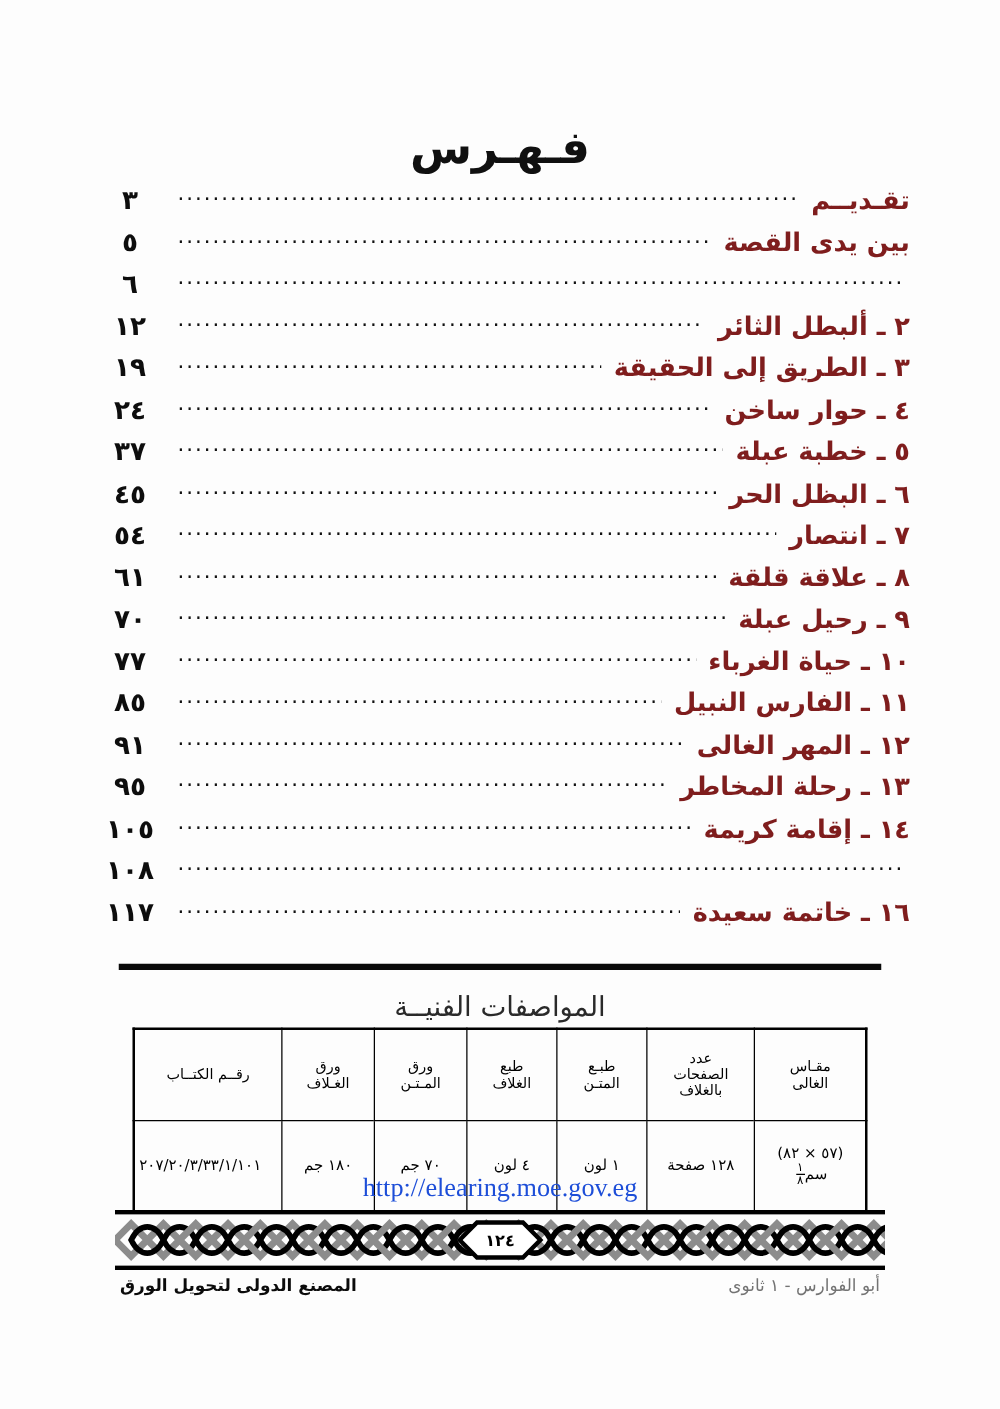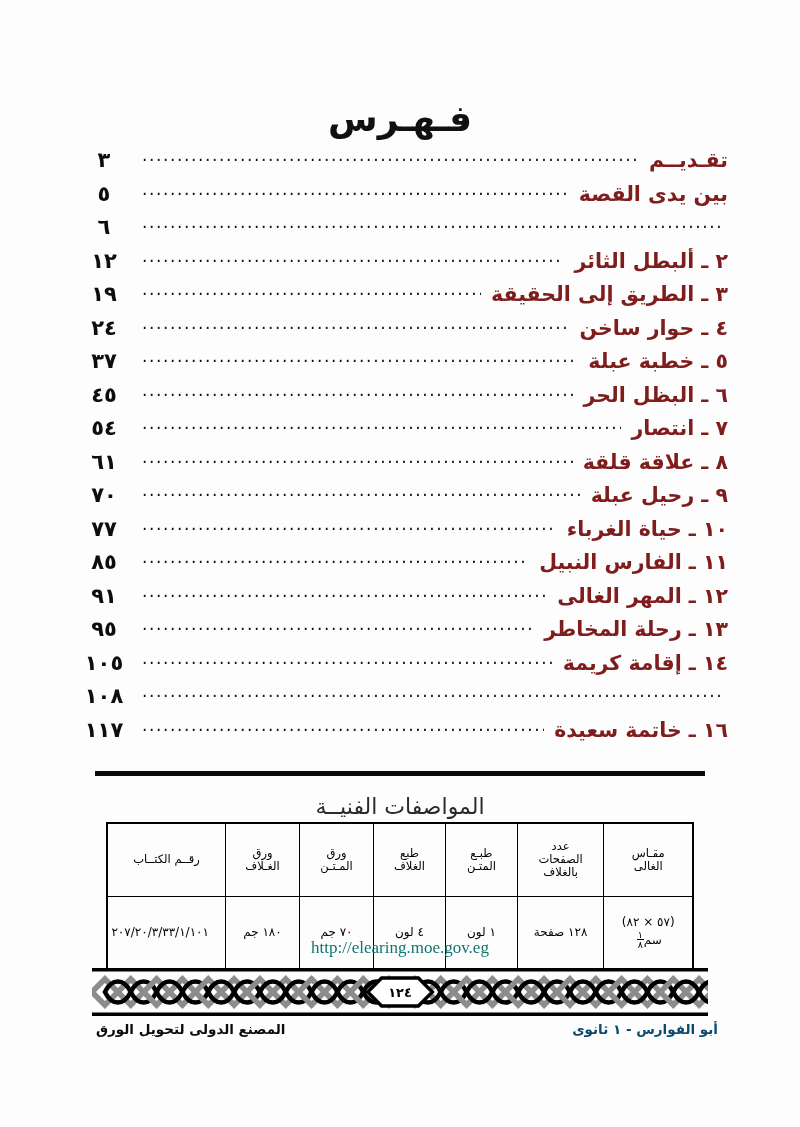--- a/index.html
+++ b/index.html
@@ -169,42 +169,42 @@
 
   
   .url-line {
     position: absolute;
     top: 938px;
     left: 0;
     right: 0;
     text-align: center;
     direction: ltr;
     font-family: "Liberation Serif", "DejaVu Serif", serif;
-    font-size: 17px;
-    color: #0f766e;
+    font-size: 21px;
+    color: #1d4ed8;
   }
 
   
   .band {
     position: absolute;
     top: 968px;
     left: 92px;
     right: 92px;
     height: 48px;
   }
   .band svg { display: block; width: 100%; height: 100%; }
 
   
   .footer-right {
     position: absolute;
     top: 1021px;
-    right: 82px;
+    right: 96px;
     font-size: 13.5px;
-    font-weight: 700;
-    color: #0c4a6e;
+    font-weight: 400;
+    color: #737373;
   }
   .footer-left {
     position: absolute;
     top: 1021px;
     left: 96px;
     font-size: 13.5px;
     font-weight: 700;
     color: #0b0b0b;
   }
 </style>

